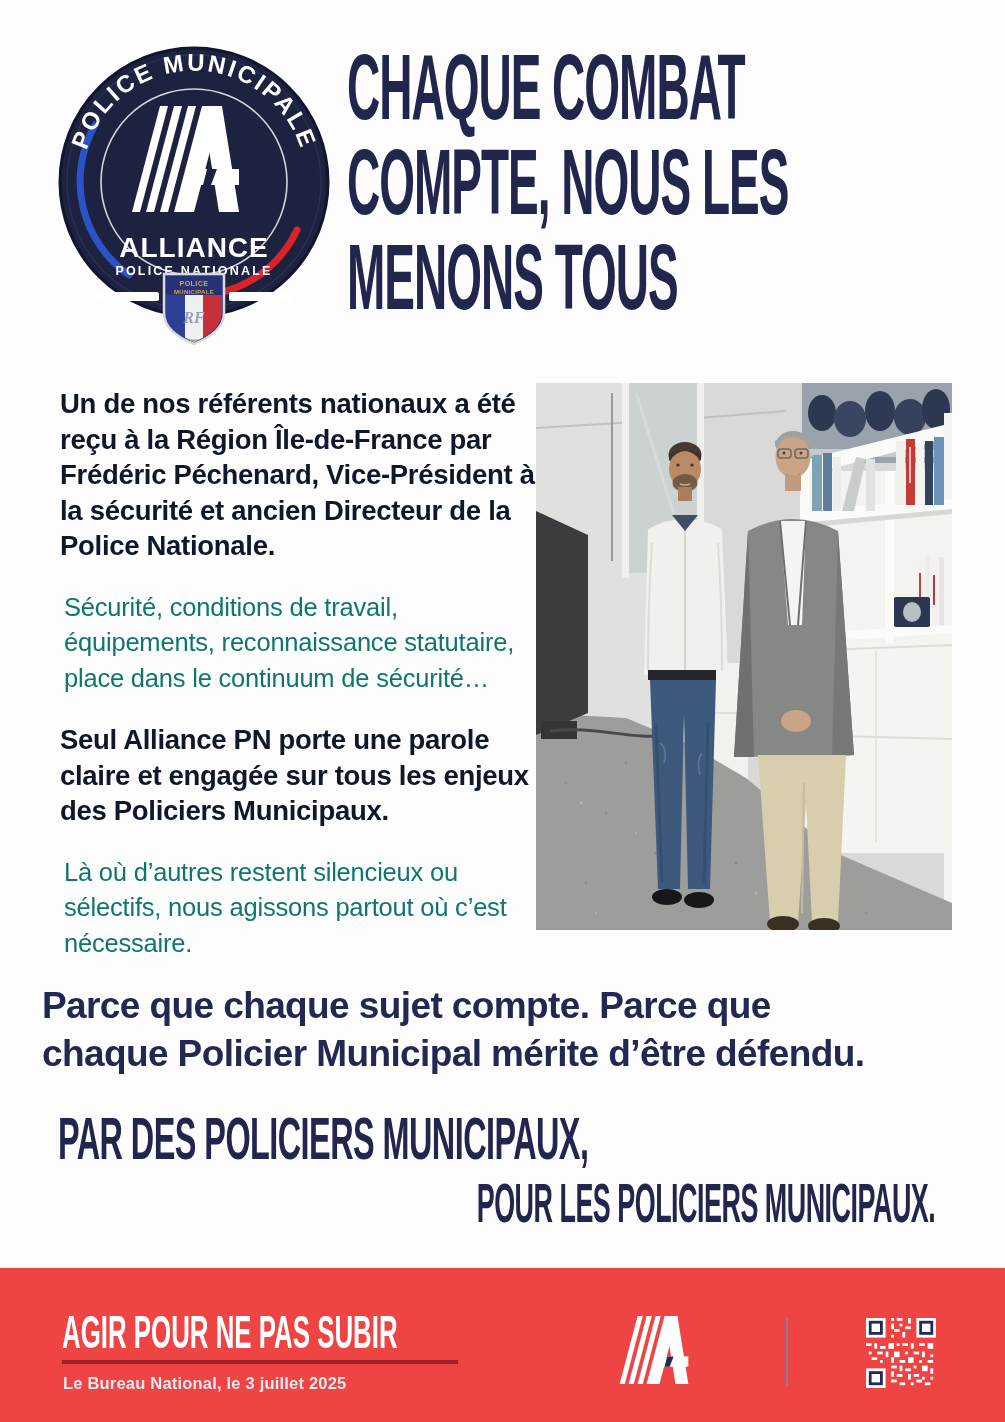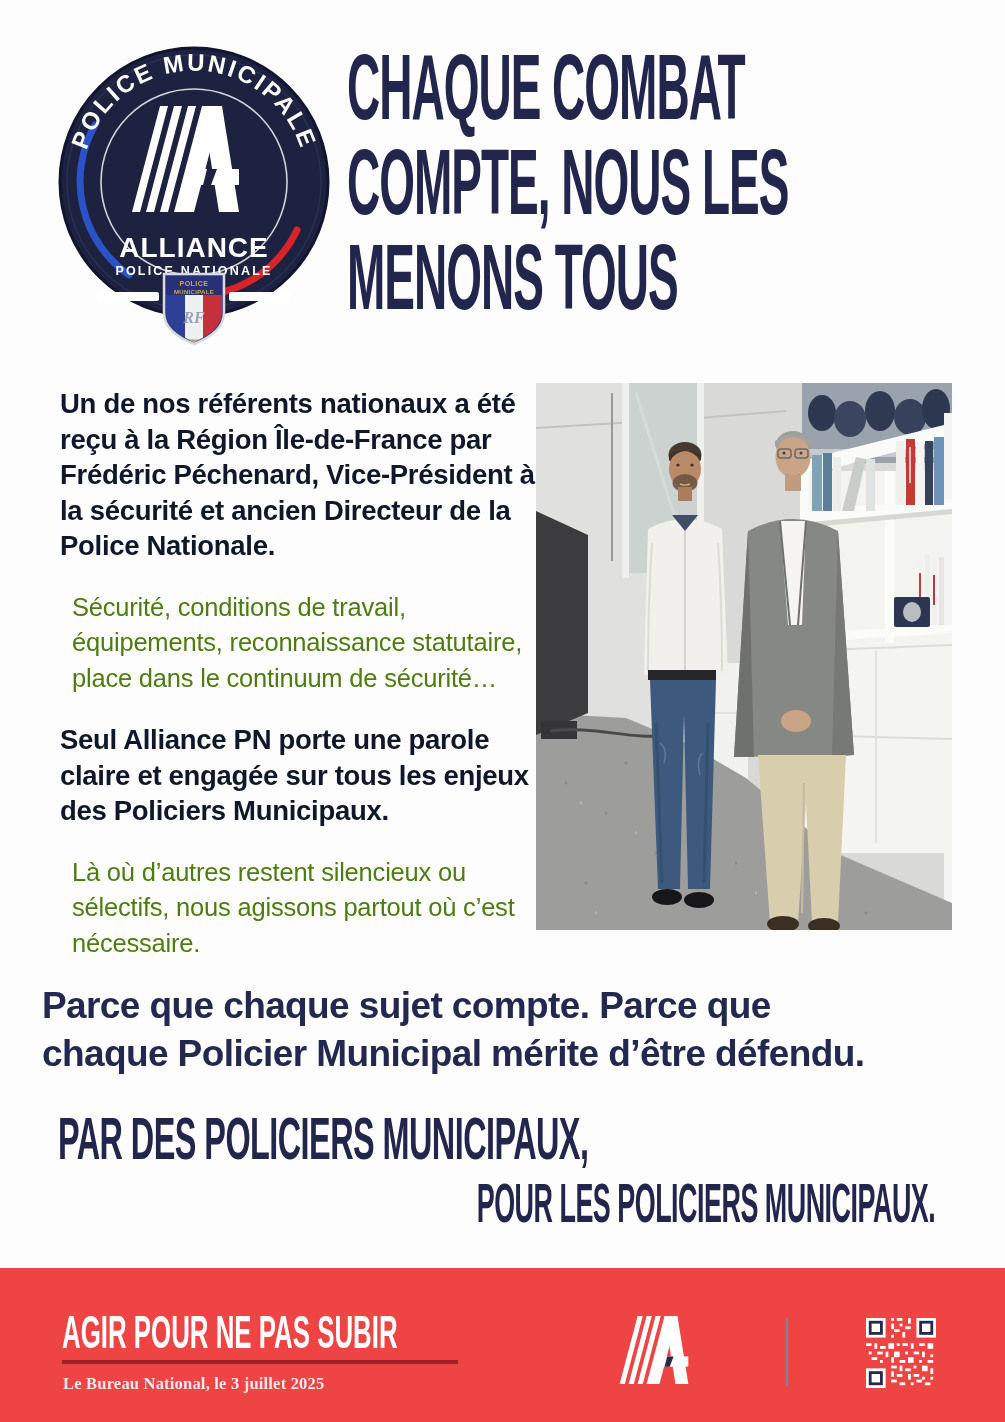--- a/index.html
+++ b/index.html
@@ -12,21 +12,21 @@
   .logo-wrap { position:absolute; left:57px; top:45px; width:276px; height:304px; }
   
   .headline { position:absolute; left:347px; top:40px; color:#22264d; }
   .headline .hl {
     font-size:92px; line-height:95px; font-weight:bold; letter-spacing:-2px;
     white-space:nowrap; transform:scaleX(0.50); transform-origin:left top; height:95px;
   }
   
   .body-col { position:absolute; left:60px; top:386px; width:475px; }
   .p-bold { margin:0 0 26px 0; font-weight:bold; font-size:27.5px; line-height:35.5px; letter-spacing:-0.3px; color:#0f172a; }
-  .p-reg  { margin:0 0 26px 12px; font-size:25.5px; line-height:35.5px; letter-spacing:-0.2px; color:#4d7c0f; }
+  .p-reg  { margin:0 0 26px 4px; font-size:25.5px; line-height:35.5px; letter-spacing:-0.2px; color:#0f766e; }
   
   .photo { position:absolute; left:536px; top:383px; width:416px; height:547px; background:#d9d9d7; }
   
   .statement {
     position:absolute; left:42px; top:982px; width:860px;
     font-size:37px; line-height:48px; font-weight:bold; letter-spacing:-0.6px; color:#232850;
   }
   
   .slogan-1 {
     position:absolute; left:58px; top:1104px; color:#22264d; font-weight:bold;
@@ -39,21 +39,21 @@
     transform:scaleX(0.48); transform-origin:right top;
   }
   
   .footer { position:absolute; left:0; top:1268px; width:1005px; height:154px; background:#ef4444; }
   .footer-tagline {
     position:absolute; left:62px; top:36px; color:#ffffff; font-weight:bold;
     font-size:47px; letter-spacing:0px; white-space:nowrap;
     transform:scaleX(0.55); transform-origin:left top;
   }
   .footer-underline { position:absolute; left:62px; top:92px; width:396px; height:4px; background:#9e2227; }
-  .footer-date { position:absolute; left:63px; top:106px; color:#e9e9f0; font-weight:bold; font-size:16.5px; letter-spacing:0.2px;font-family:Liberation Serif, serif; }
+  .footer-date { position:absolute; left:63px; top:106px; color:#e9e9f0; font-weight:bold; font-size:16.5px; letter-spacing:0.2px; }
   .footer-amark { position:absolute; left:619px; top:48px; width:70px; height:68px; }
   .footer-div { position:absolute; left:786px; top:50px; width:2px; height:68px; background:#7f829d; }
   .footer-qr { position:absolute; left:866px; top:50px; width:70px; height:70px; }
 </style>
 </head>
 <body>
 
 <div class="page">
 
   <div class="logo-wrap">

